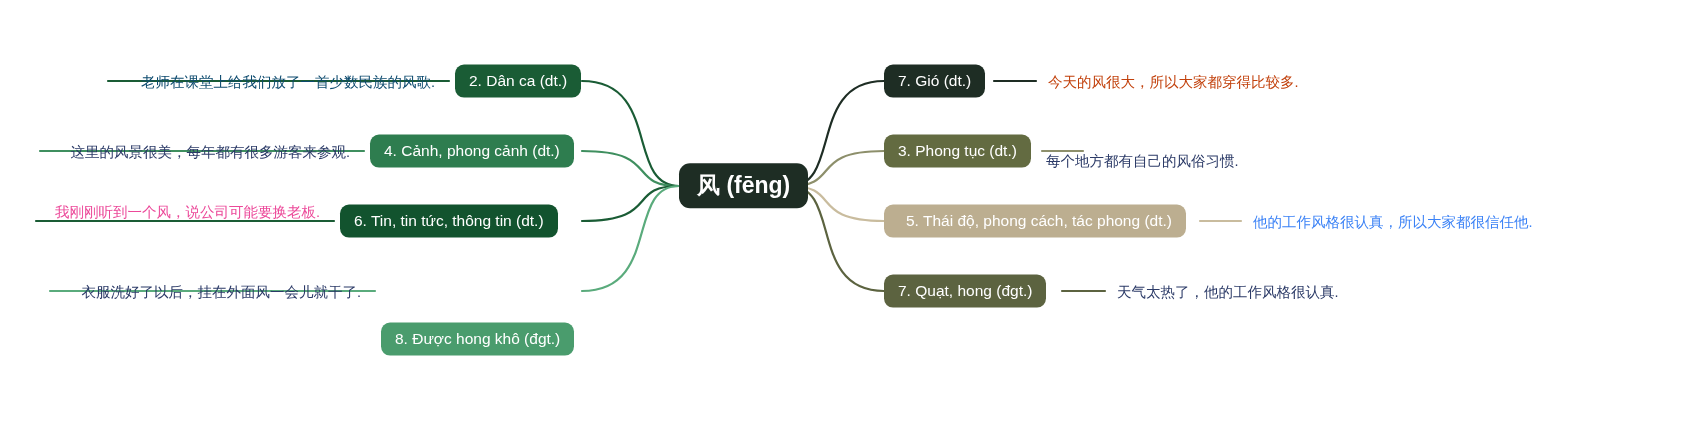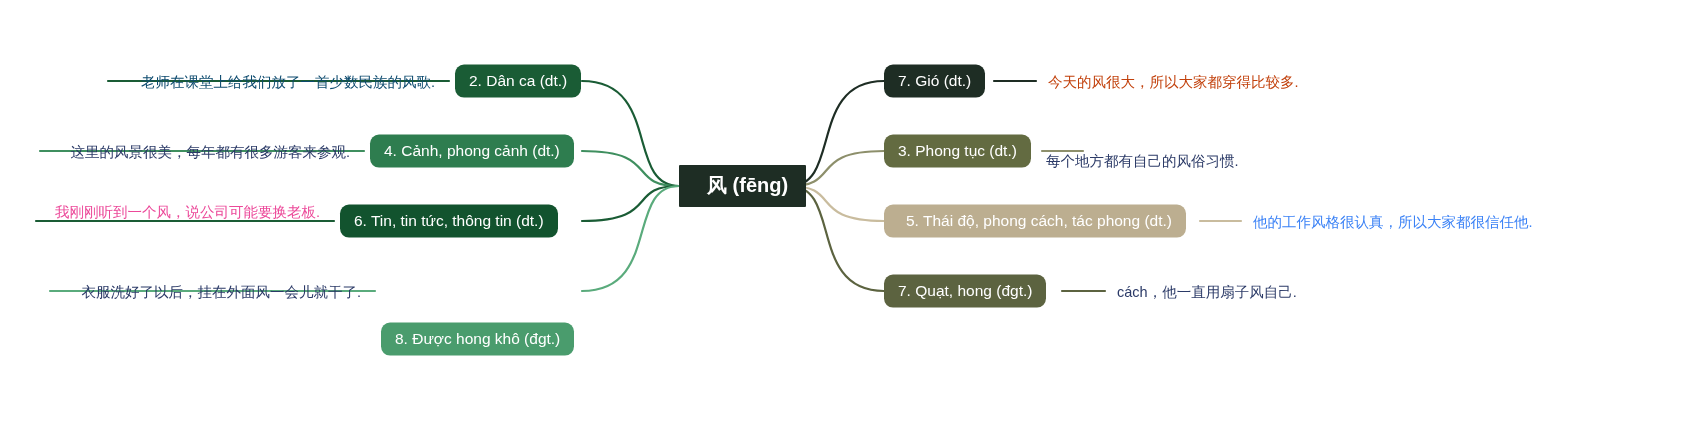--- a/index.html
+++ b/index.html
@@ -12,21 +12,21 @@
   svg.links{position:absolute;left:0;top:0;width:1703px;height:438px;pointer-events:none;}
 
   .node{
     position:absolute;transform:translateY(-50%);
     border-radius:9px;padding:7px 14px 8px 14px;
     color:#ffffff;font-weight:normal;font-size:15.5px;
     white-space:nowrap;line-height:1.15;
     box-sizing:border-box;
   }
   .node.center{
-    font-size:20px;padding:9px 18px 10px 28px;border-radius:1px;
+    font-size:23px;padding:9px 18px 10px 18px;border-radius:11px;
     font-weight:bold;
   }
   .center .pinyin{font-weight:bold;}
 
   .sentence{
     position:absolute;transform:translateY(-50%);
     color:#2b3a67;font-size:14.5px;white-space:nowrap;
     font-family:"Liberation Sans","DejaVu Sans",sans-serif;
   }
   .sentence.left{text-align:right;}
@@ -65,17 +65,17 @@
       <div class="sentence left" style="top: 82px; color: #0c4a6e; left: 140.969px;">老师在课堂上给我们放了一首少数民族的风歌.</div>
       <div class="node right" style="left: 884px; top: 151px; background: rgb(99, 107, 65);"><span>3. Phong tục (dt.)</span></div>
       <div class="sentence right" style="top: 152px; color: rgb(43, 58, 103); left: 1046px; margin-top: 9px;">每个地方都有自己的风俗习惯.</div>
       <div class="node left" style="left: 370px; top: 151px; background: rgb(46, 125, 79);"><span>4. Cảnh, phong cảnh (dt.)</span></div>
       <div class="sentence left" style="top: 152px; color: rgb(43, 58, 103); left: 70.4688px;">这里的风景很美，每年都有很多游客来参观.</div>
       <div class="node right" style="left: 884px; top: 221px; background: rgb(188, 174, 144); padding-left: 22px;"><span>5. Thái độ, phong cách, tác phong (dt.)</span></div>
       <div class="sentence right" style="top: 222px; color: #3b82f6; left: 1253px;">他的工作风格很认真，所以大家都很信任他.</div>
       <div class="node left" style="left: 340px; top: 221px; background: rgb(18, 83, 46);"><span>6. Tin, tin tức, thông tin (dt.)</span></div>
       <div class="sentence left" style="top: 212px; color: #ec4899; left: 54.9688px;">我刚刚听到一个风，说公司可能要换老板.</div>
       <div class="node right" style="left: 884px; top: 291px; background: rgb(92, 99, 64);"><span>7. Quạt, hong (đgt.)</span></div>
-      <div class="sentence right" style="top: 292px; color: rgb(43, 58, 103); left: 1117px;">cách，他一直用扇子风自己.</div>
+      <div class="sentence right" style="top: 292px; color: rgb(43, 58, 103); left: 1117px;">天气太热了，他的工作风格很认真.</div>
       <div class="node left" style="left: 381px; top: 291px; background: rgb(74, 156, 109); margin-top: 48px;"><span>8. Được hong khô (đgt.)</span></div>
       <div class="sentence left" style="top: 292px; color: rgb(43, 58, 103); left: 81.4688px;">衣服洗好了以后，挂在外面风一会儿就干了.</div>
     </div>
 </div>
 
 </body></html>

